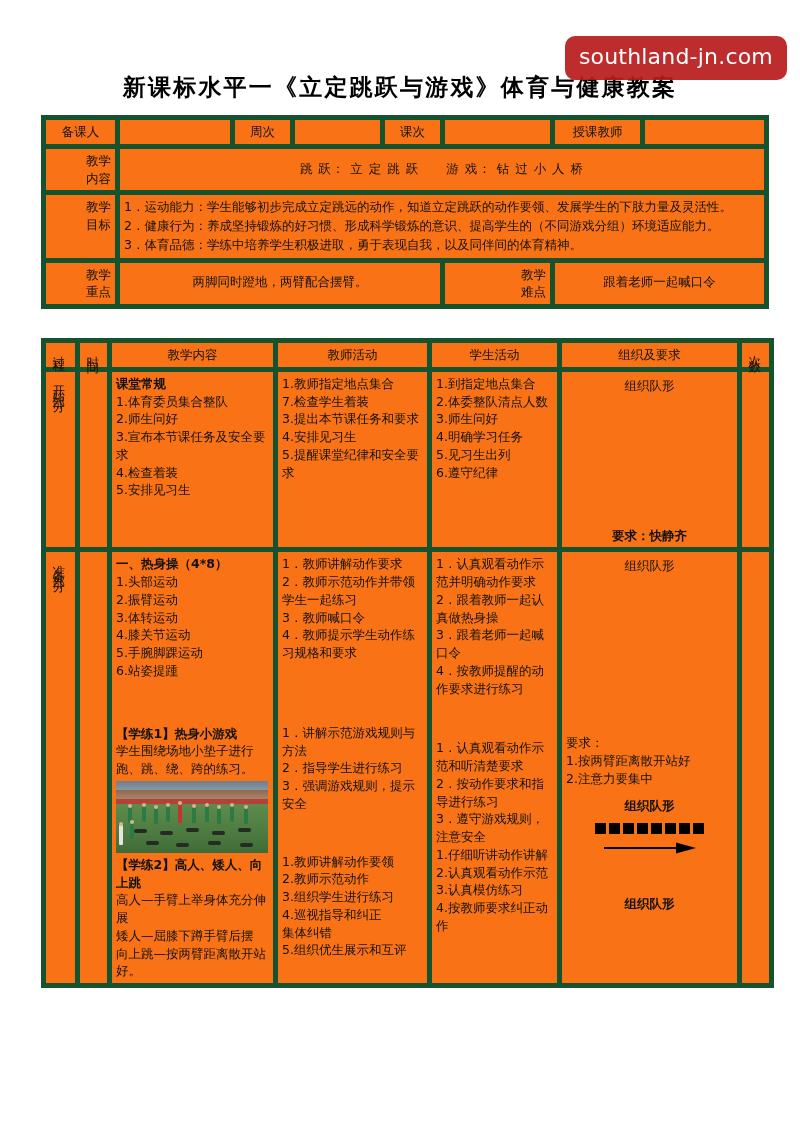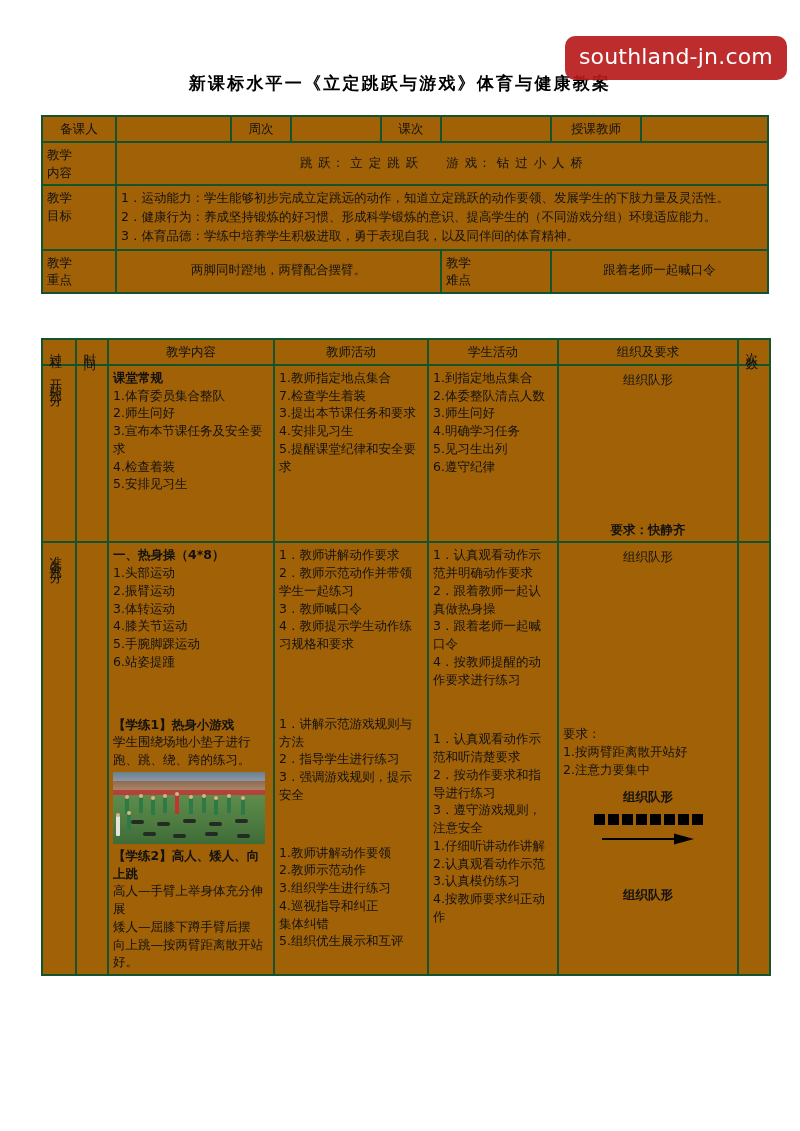--- a/index.html
+++ b/index.html
@@ -30,57 +30,57 @@
     font-family: "DejaVu Sans", "Liberation Sans", sans-serif;
     z-index: 5;
     opacity: 0.92;
   }
 
   
   .doc-title {
     position: absolute;
     top: 72px; left: 0; width: 800px;
     text-align: center;
-    font-size: 17px;
+    font-size: 23px;
     font-weight: bold;
     letter-spacing: 2.2px;
     color: #000;
   }
 
   
   table.lesson {
     position: absolute;
     top: 115px; left: 41px;
     width: 728px;
     border-collapse: collapse;
     table-layout: fixed;
   }
   table.lesson td {
-    border: 2px solid #14532d;
+    border: 5px solid #14532d;
     vertical-align: top;
     padding: 3px 4px;
     font-size: 12.5px;
     line-height: 1.42;
-    background: #a16207;
+    background: #f97316;
   }
   .c-mid { vertical-align: middle; }
   .t-center { text-align: center; }
   .bold { font-weight: bold; }
 
   .lbl {
     text-align: center;
     vertical-align: middle;
     font-size: 12.5px;
     line-height: 1.4;
     padding: 4px 2px;
   }
 
   
   .vlabel {
-    text-align: left;
+    text-align: right;
     vertical-align: middle;
     font-size: 12.5px;
     line-height: 1.75;
     letter-spacing: 0;
   }
   .vlabel span { display: block; }
 
   
   .vtext {
     writing-mode: vertical-rl;

